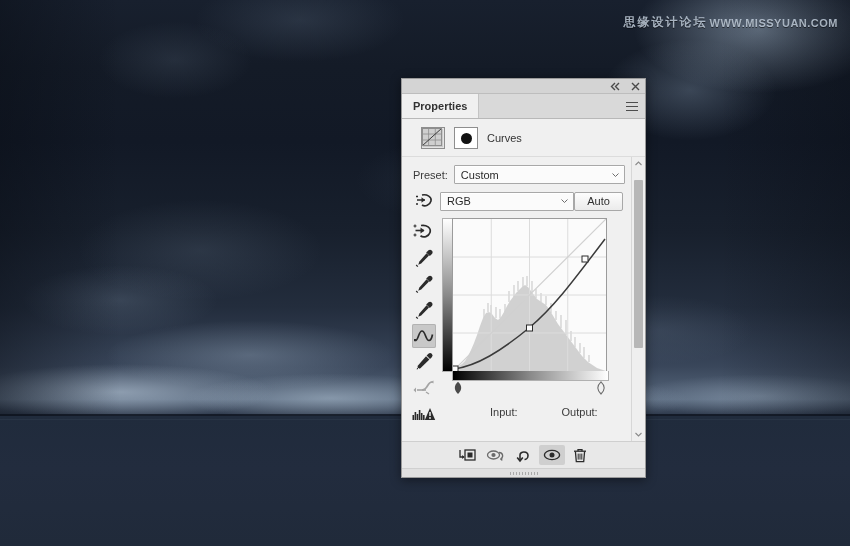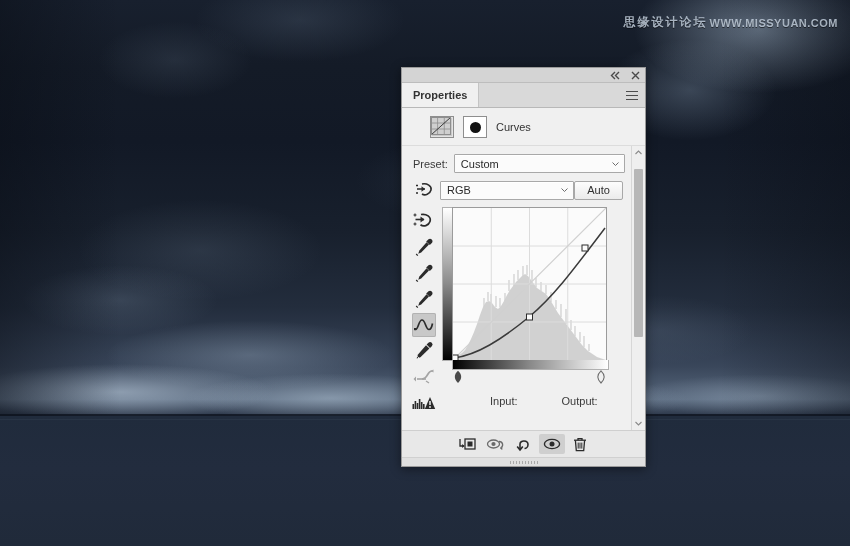--- a/index.html
+++ b/index.html
@@ -66,21 +66,21 @@
     font-size: 11px; letter-spacing: 1px;
     color: rgba(205,218,232,0.78);
     text-shadow: 0 1px 0 rgba(0,0,0,0.5);
     user-select: none;
   }
   .watermark .wm-cn { font-size: 12px; letter-spacing: 2px; font-weight: bold; }
   .watermark .wm-en { font-size: 11px; font-weight: bold; letter-spacing: 0.5px; }
 
   
   .panel {
-    position: absolute; left: 401px; top: 67px;
+    position: absolute; left: 401px; top: 78px;
     width: 243px; height: 398px;
     background: #f0f0f0;
     border: 1px solid #9a9a9a;
     box-shadow: 0 2px 10px rgba(0,0,0,0.45);
     font-size: 11px; color: #2a2a2a;
     display: flex; flex-direction: column;
   }
   .panel-titlebar {
     height: 14px; background: #d4d4d4;
     border-bottom: 1px solid #bdbdbd;
@@ -107,21 +107,21 @@
     border-right: 1px solid #c4c4c4;
   }
   .tab-filler { flex: 1; display:flex; align-items:center; justify-content:flex-end; padding-right:7px; }
   .hamburger { width: 12px; height: 9px; display:flex; flex-direction:column; justify-content:space-between; cursor:pointer; }
   .hamburger span { display:block; height:1px; background:#4d4d4d; }
 
   .panel-body { flex:1; display:flex; flex-direction:column; background:#f0f0f0; position:relative; }
 
   .adj-header {
     display:flex; align-items:center; gap:9px;
-    padding: 8px 10px 7px 28px;
+    padding: 8px 10px 7px 19px;
     border-bottom: 1px solid #dcdcdc;
   }
   .thumb-curves {
     width: 22px; height: 20px; background:#c9c9c9;
     border: 1px solid #8e8e8e; position: relative; overflow:hidden;
     box-shadow: inset 0 0 0 1px #e4e4e4;
   }
   .thumb-mask {
     width: 22px; height: 20px; background:#ffffff;
     border: 1px solid #8e8e8e; display:flex; align-items:center; justify-content:center;

